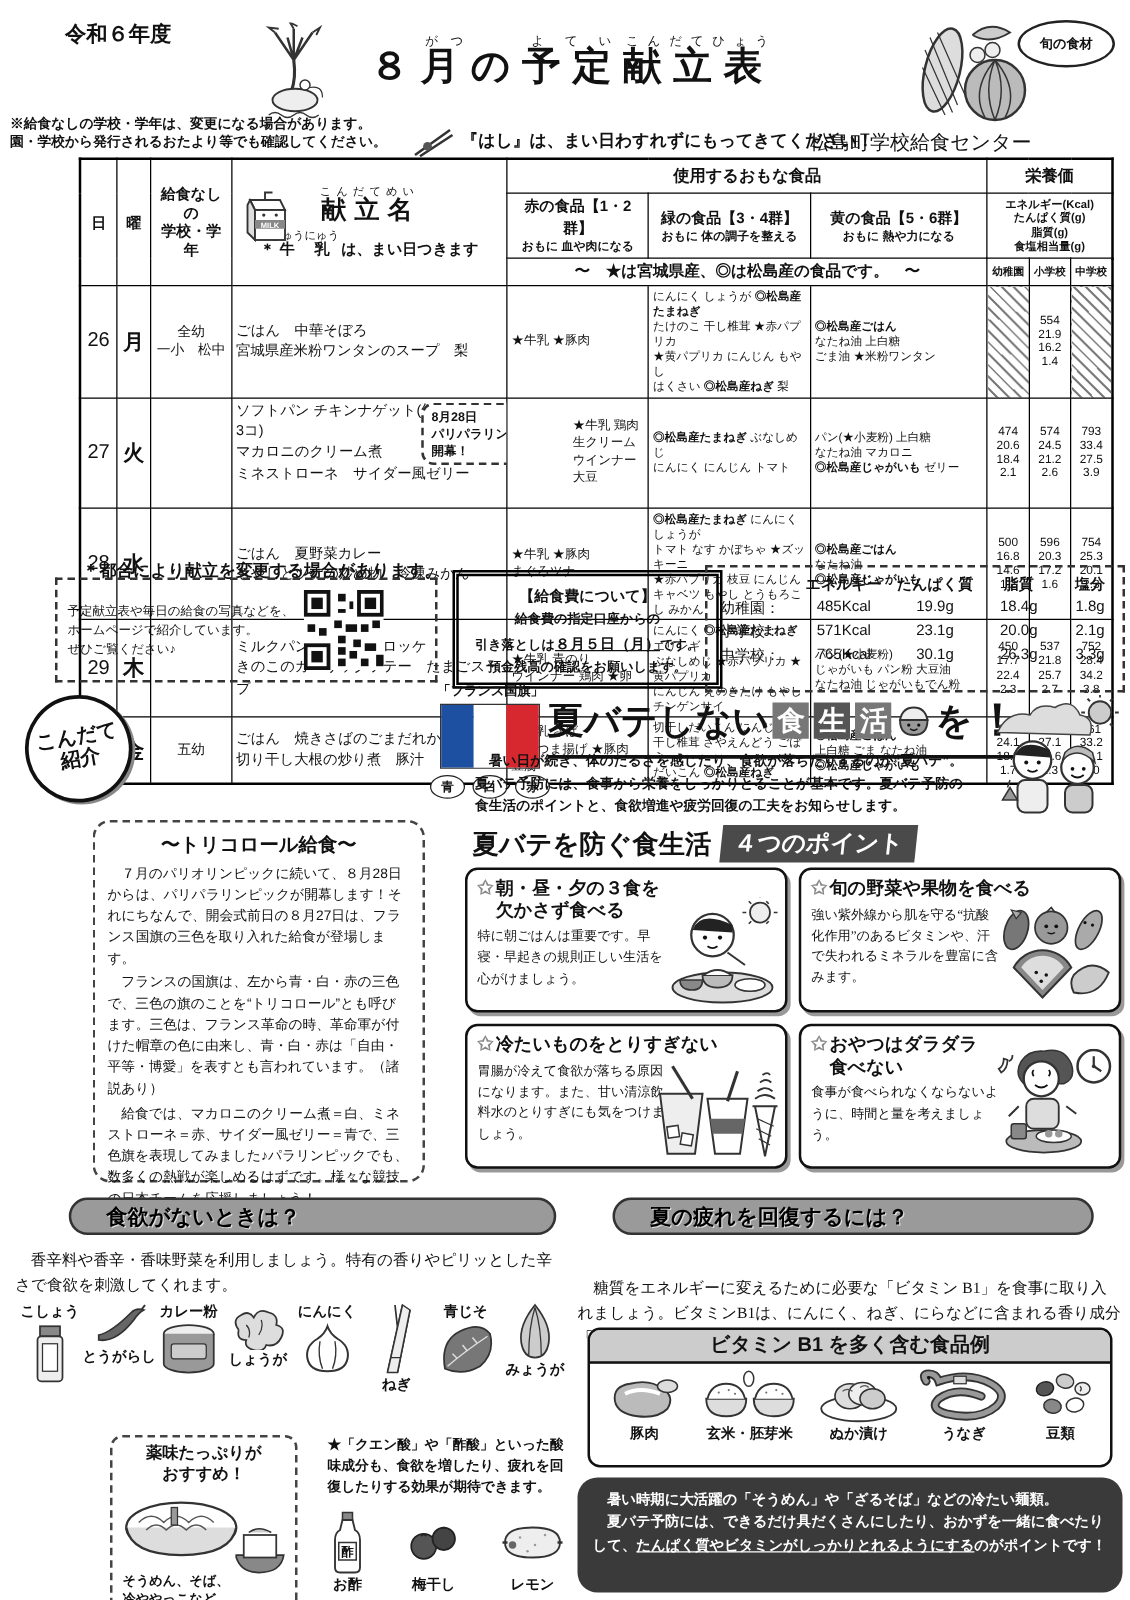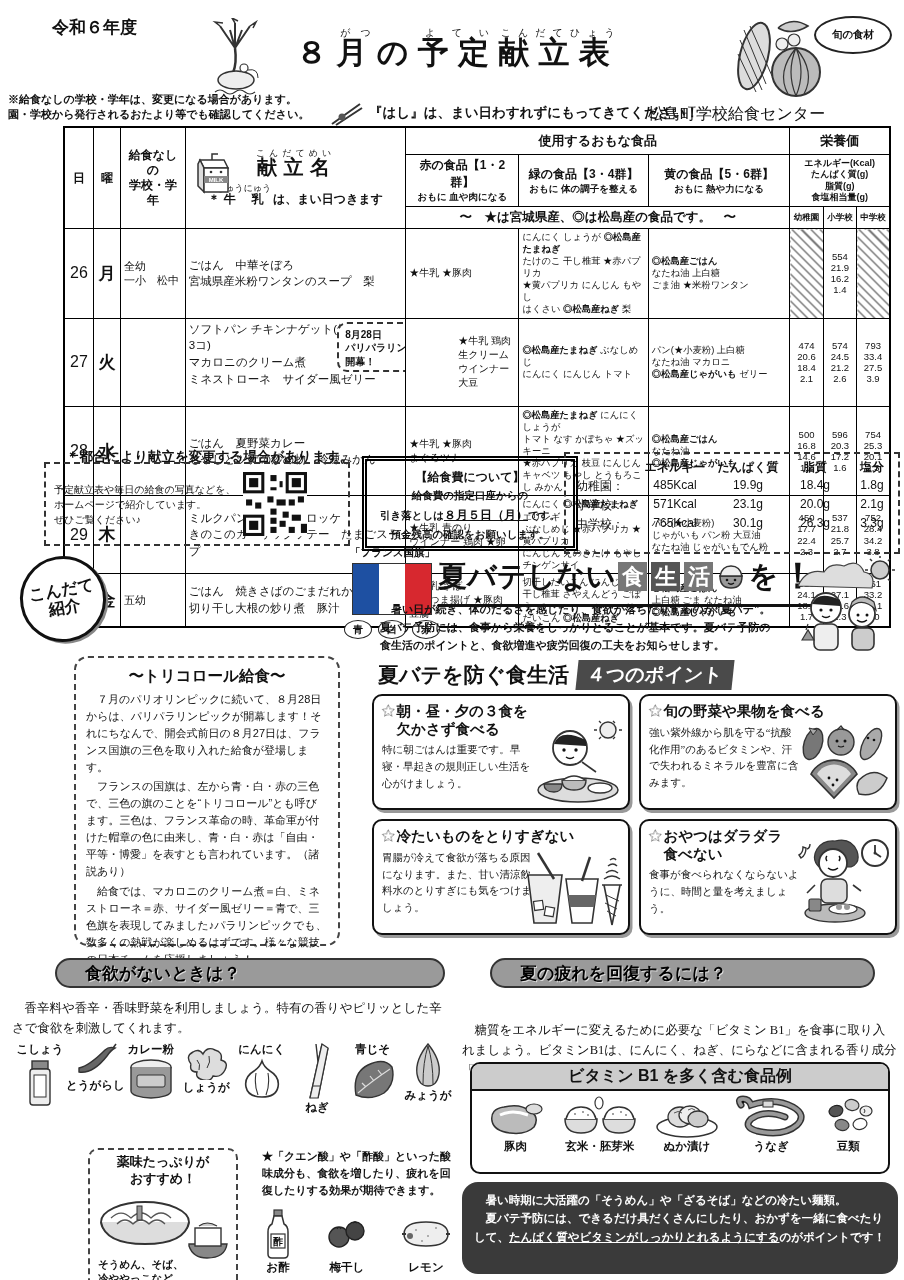--- a/index.html
+++ b/index.html
@@ -36,21 +36,21 @@
   .h-labels{font-size:9px;line-height:1.25;text-align:center;font-weight:bold;}
   .h-origin{font-size:12.5px;font-weight:bold;text-align:center;}
   .h-sub{font-size:8.5px;text-align:center;padding:0;height:16px;}
   .th-left{font-size:12px;text-align:center;line-height:1.25;}
   .menu-head{text-align:center;position:relative;}
   .menu-head .kname{font-size:20px;font-weight:bold;letter-spacing:0.2em;}
   .menu-head rt{font-size:9px;font-weight:normal;}
   .milk-note{font-size:12px;font-weight:bold;margin-top:2px;}
   td.date{font-size:16px;text-align:center;}
   td.wday{font-size:17px;font-weight:bold;text-align:center;}
-  td.ns{font-size:11px;line-height:1.3;}
+  td.ns{font-size:11px;text-align:center;line-height:1.3;}
   td.mn{font-size:11.5px;line-height:1.45;position:relative;}
   td.red{font-size:10px;line-height:1.4;}
   td.grn,td.ylw{font-size:9.3px;line-height:1.3;}
   td.num{font-size:9.5px;line-height:1.18;text-align:center;padding:1px 0;}
   td.hatch{background:repeating-linear-gradient(45deg,#fff 0 5px,#777 5px 6.5px);}
   .event-box{position:absolute;right:-64px;top:3px;width:118px;border:2px dashed #333;border-radius:10px;
       background:#fff;font-size:10px;font-weight:bold;line-height:1.35;padding:4px 4px 2px 6px;z-index:3;
       display:flex;gap:2px;align-items:center;margin-left:14px;}
   td.red.pad27{padding-left:52px;}
   .footnote{left:66px;top:448px;font-size:13.5px;font-weight:bold;}

